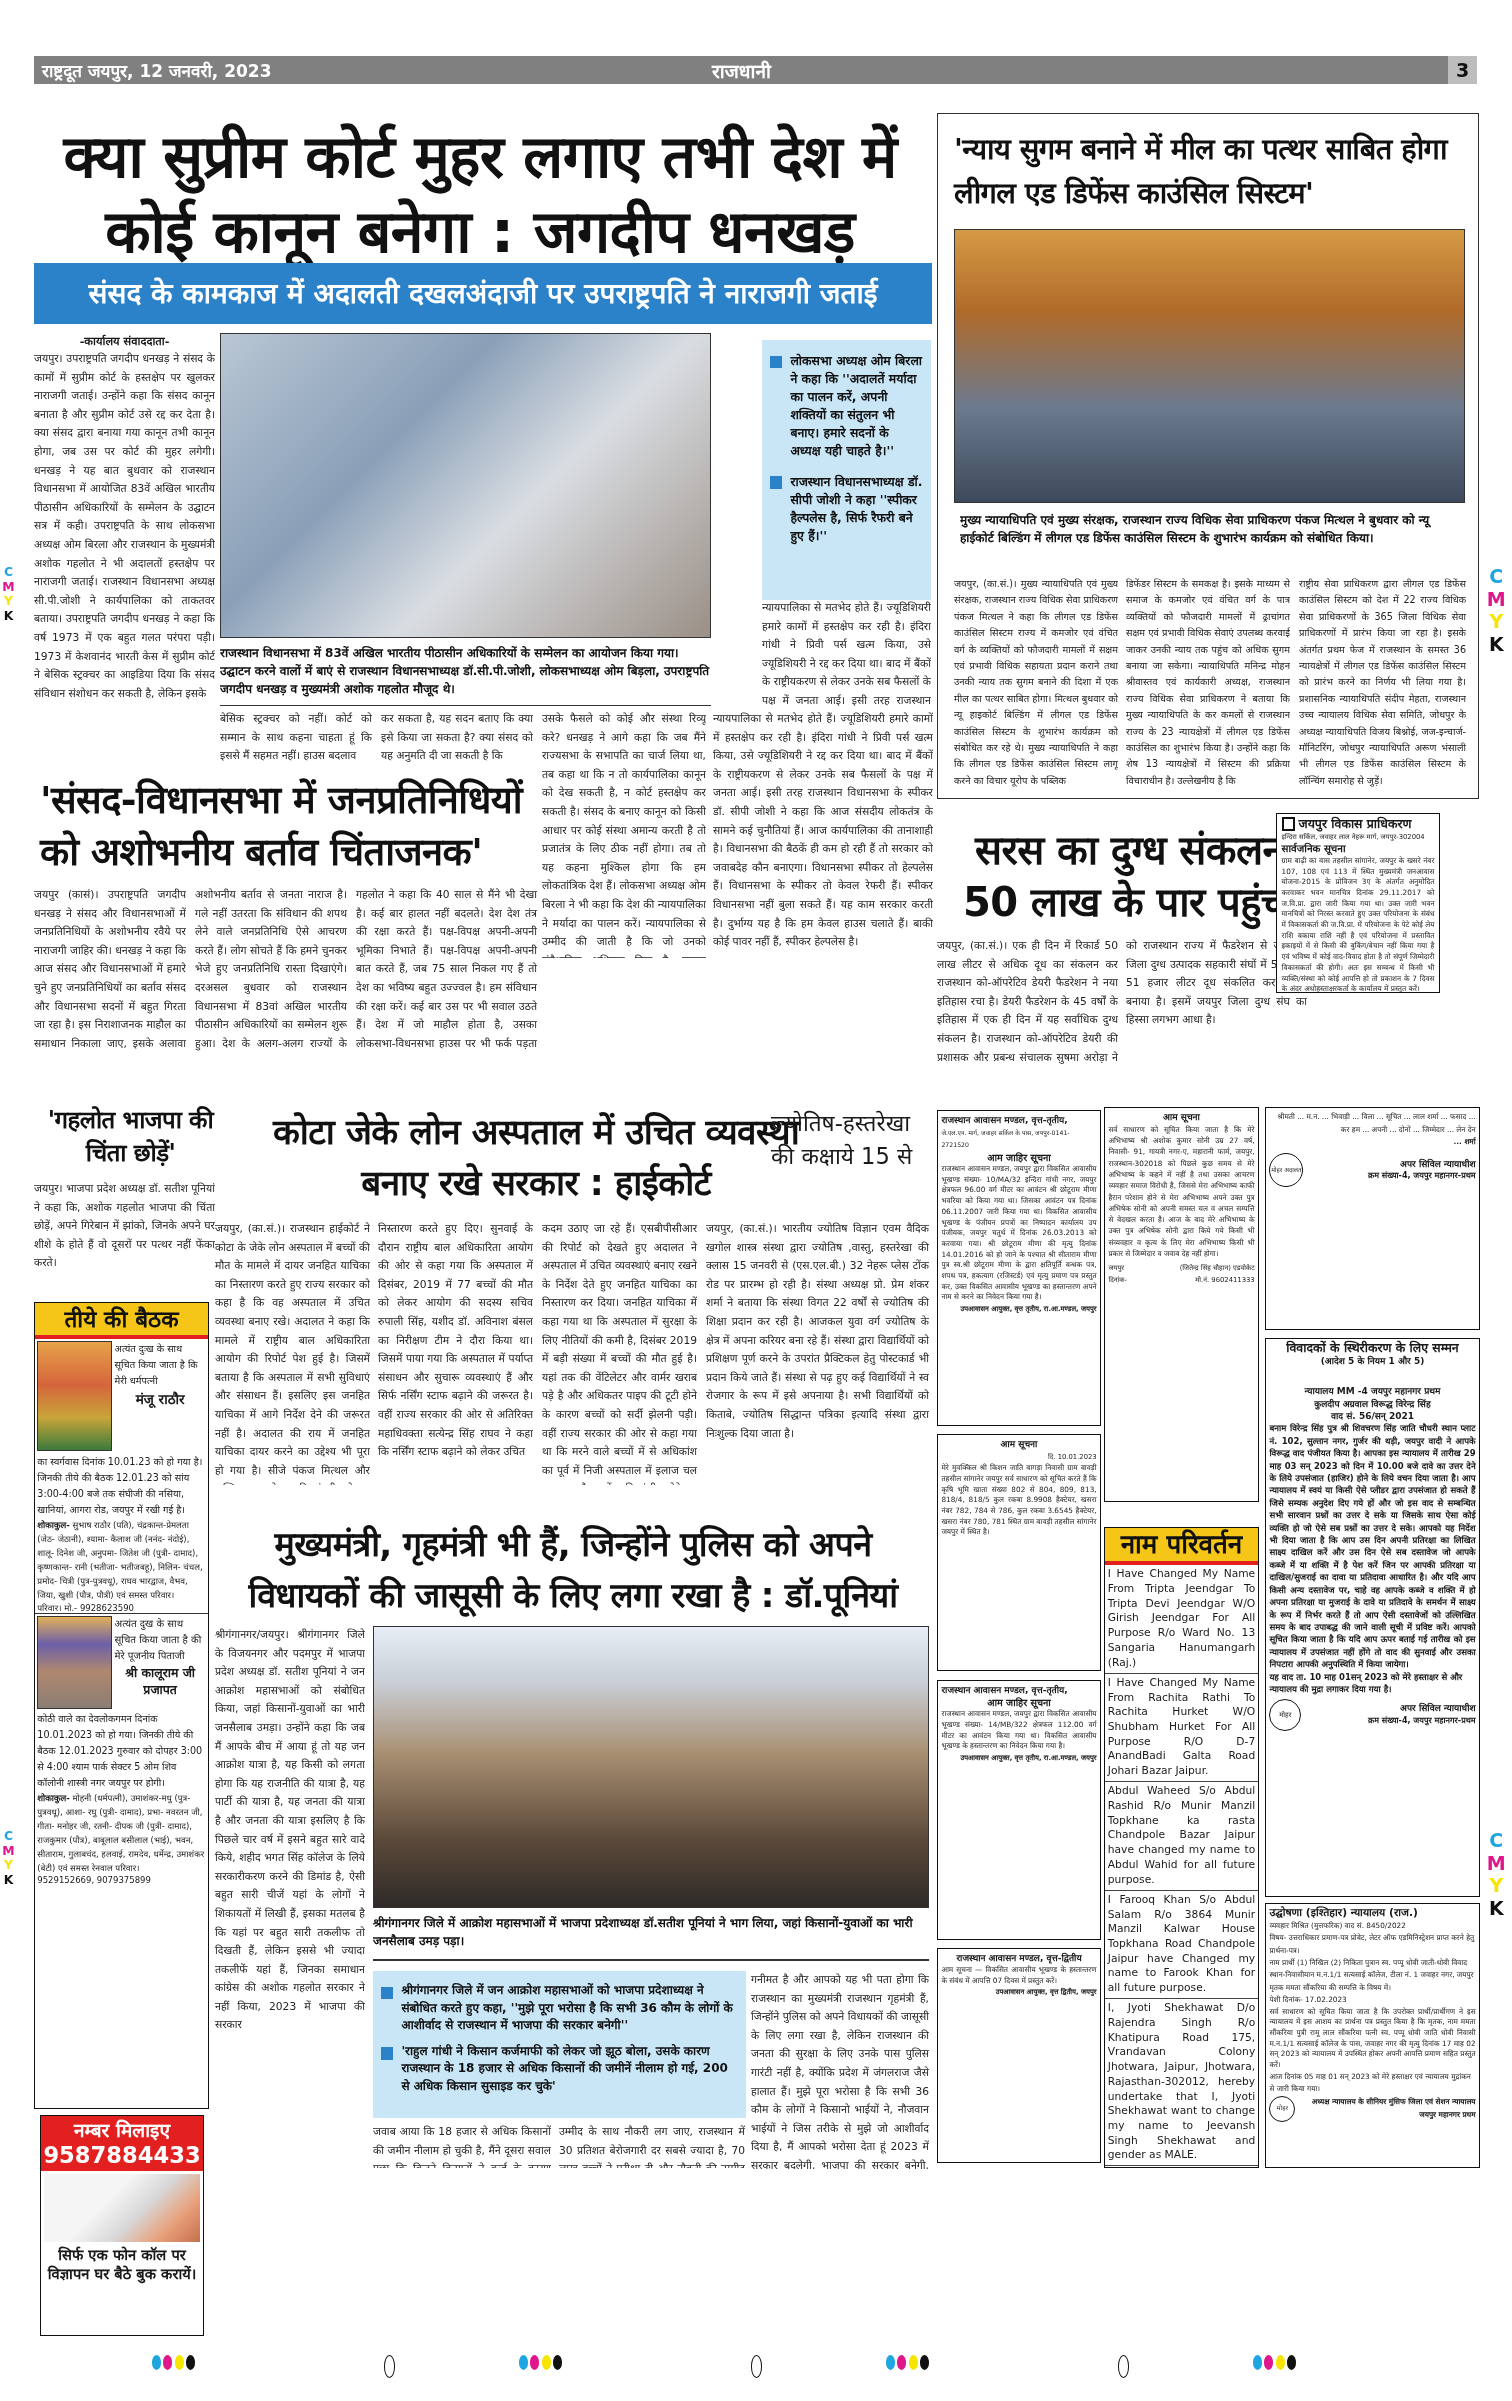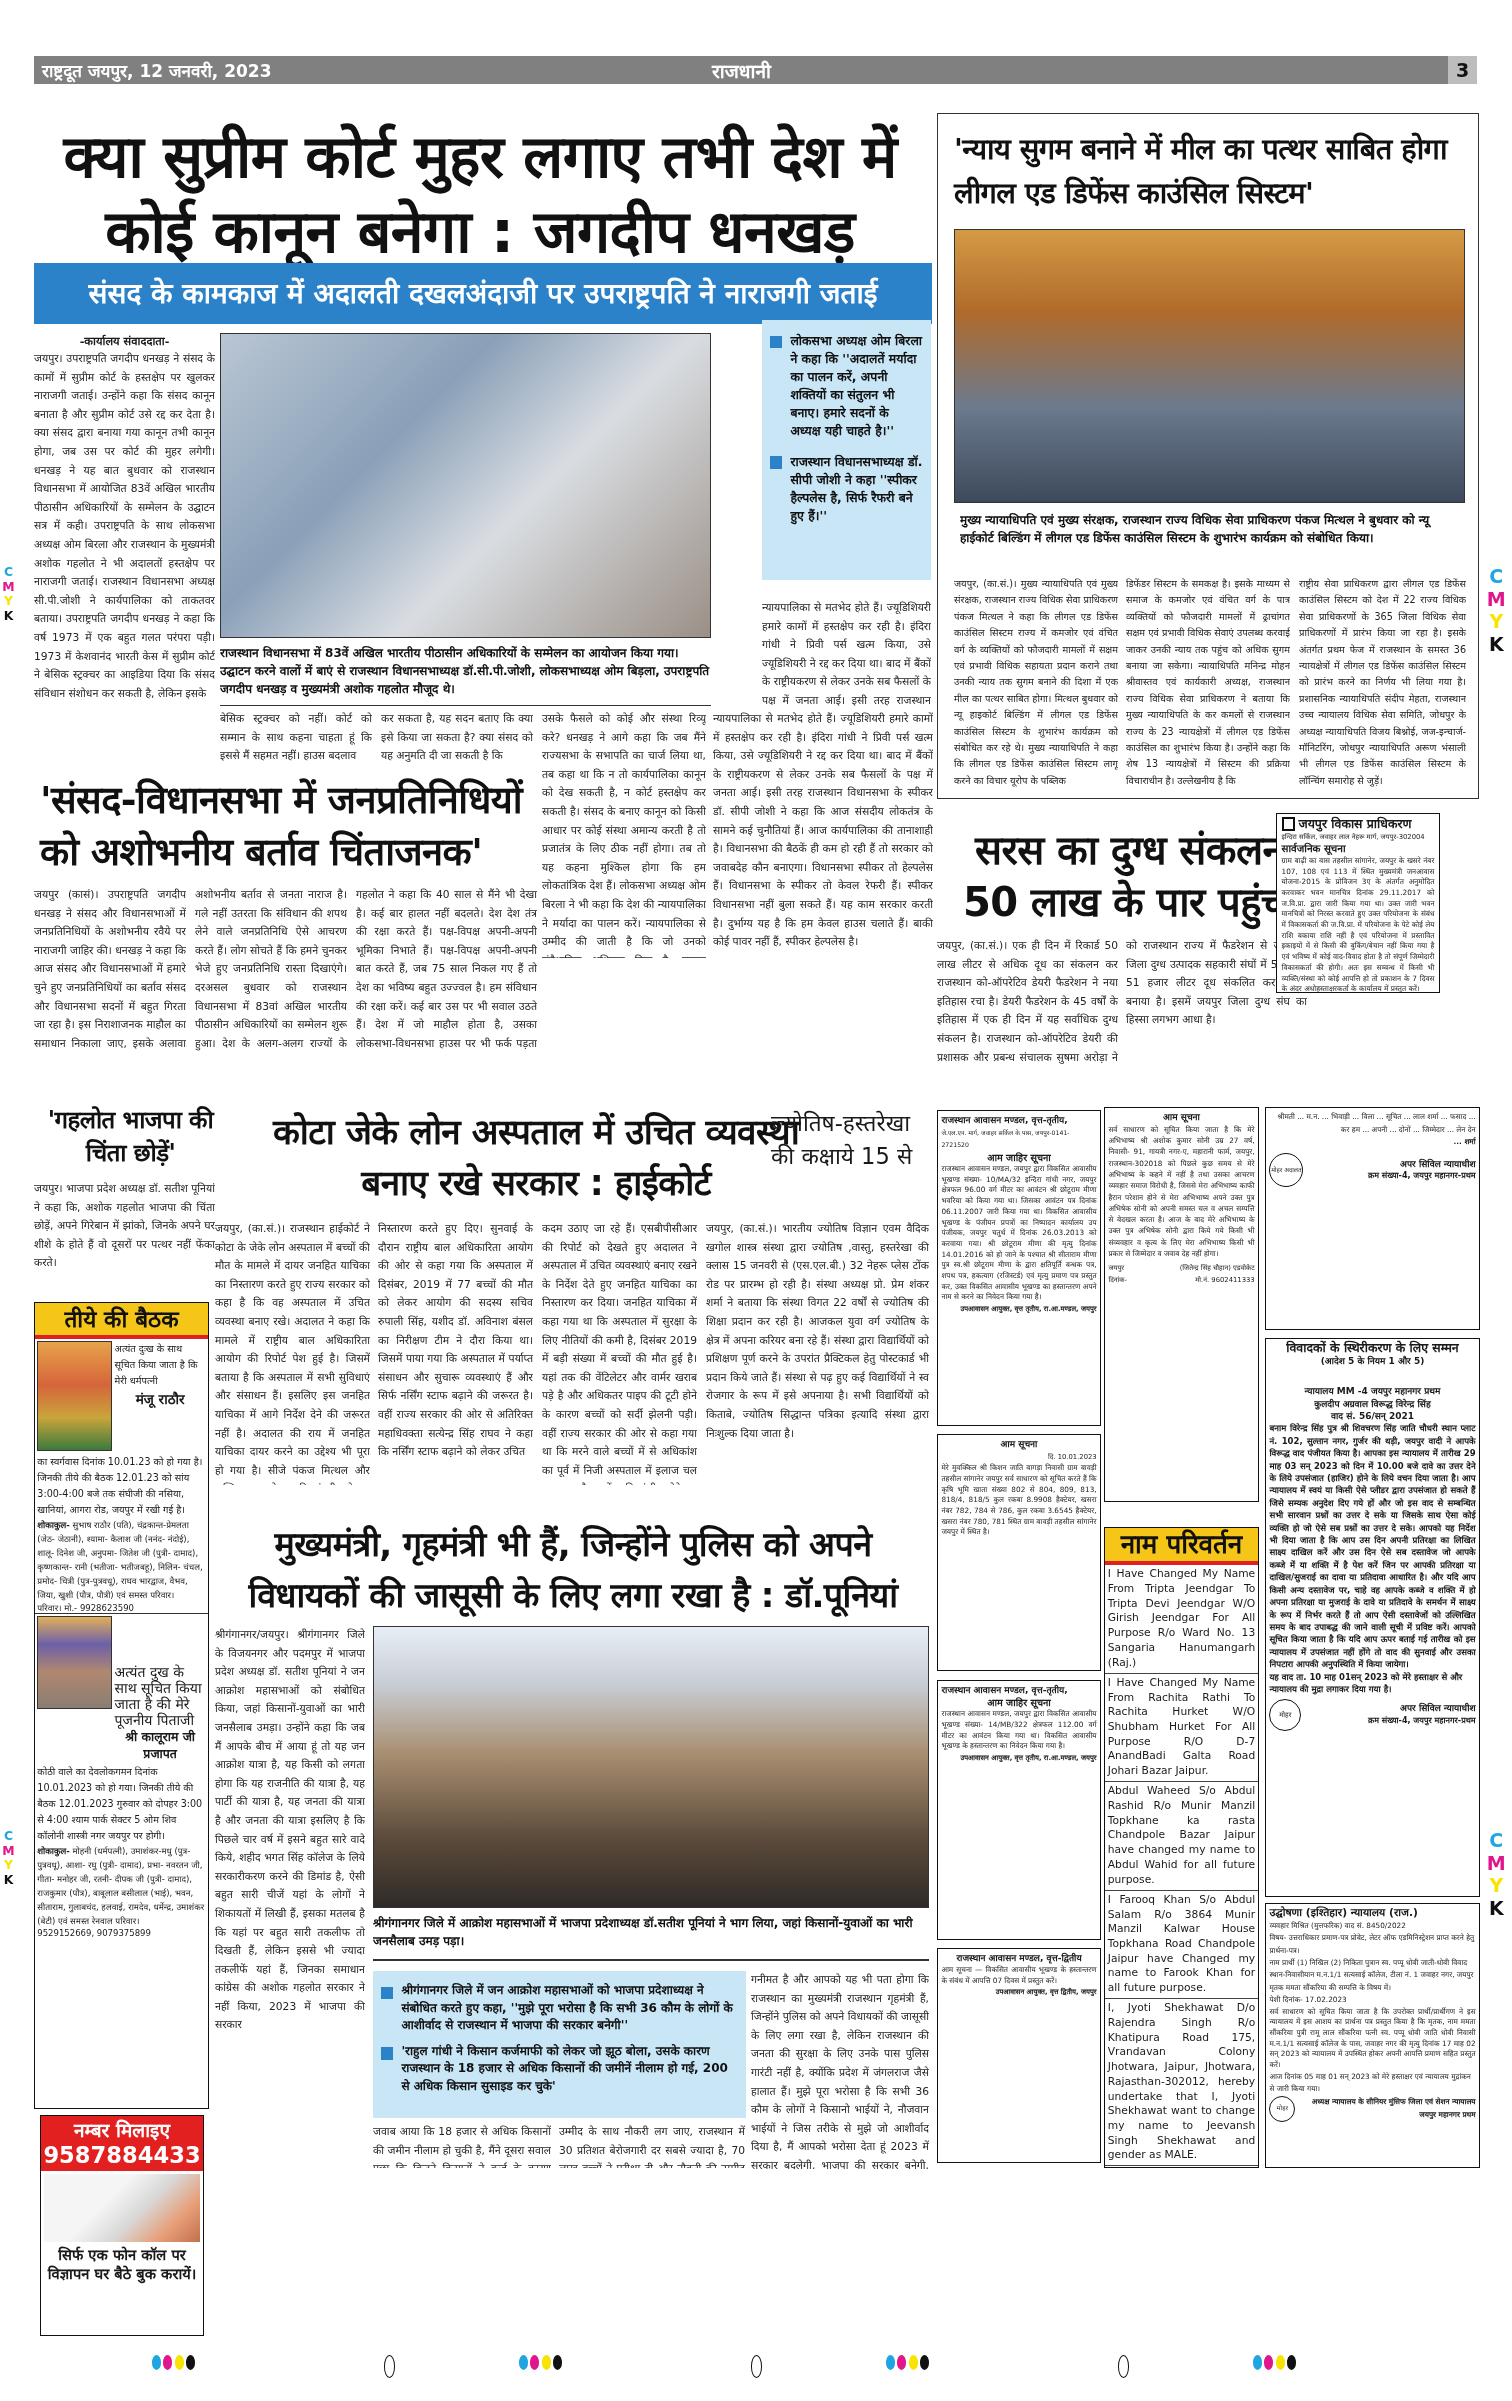--- a/index.html
+++ b/index.html
@@ -44,21 +44,21 @@
   <div style="font-size:28px; line-height:61px; text-align:center; white-space:nowrap; overflow:hidden;">संसद के कामकाज में अदालती दखलअंदाजी पर उपराष्ट्रपति ने नाराजगी जताई</div>
 </div>
 
 <div class="abs" style="left:34px; top:333px; width:181px; text-align:center; font-size:11.3px; font-weight:bold;">-कार्यालय संवाददाता-</div>
 <div class="abs col" style="left:34px; top:350px; width:181px; height:350px; overflow:hidden;">जयपुर। उपराष्ट्रपति जगदीप धनखड़ ने संसद के कामों में सुप्रीम कोर्ट के हस्तक्षेप पर खुलकर नाराजगी जताई। उन्होंने कहा कि संसद कानून बनाता है और सुप्रीम कोर्ट उसे रद्द कर देता है। क्या संसद द्वारा बनाया गया कानून तभी कानून होगा, जब उस पर कोर्ट की मुहर लगेगी। धनखड़ ने यह बात बुधवार को राजस्थान विधानसभा में आयोजित 83वें अखिल भारतीय पीठासीन अधिकारियों के सम्मेलन के उद्घाटन सत्र में कही। उपराष्ट्रपति के साथ लोकसभा अध्यक्ष ओम बिरला और राजस्थान के मुख्यमंत्री अशोक गहलोत ने भी अदालतों हस्तक्षेप पर नाराजगी जताई। राजस्थान विधानसभा अध्यक्ष सी.पी.जोशी ने कार्यपालिका को ताकतवर बताया। उपराष्ट्रपति जगदीप धनखड़ ने कहा कि वर्ष 1973 में एक बहुत गलत परंपरा पड़ी। 1973 में केशवानंद भारती केस में सुप्रीम कोर्ट ने बेसिक स्ट्रक्चर का आइडिया दिया कि संसद संविधान संशोधन कर सकती है, लेकिन इसके</div>
 
 <div class="abs photo" style="left:220px; top:333px; width:491px; height:305px;"></div>
 <div class="abs caption" style="left:220px; top:644px; width:491px; height:56px; overflow:hidden;">राजस्थान विधानसभा में 83वें अखिल भारतीय पीठासीन अधिकारियों के सम्मेलन का आयोजन किया गया। उद्घाटन करने वालों में बाएं से राजस्थान विधानसभाध्यक्ष डॉ.सी.पी.जोशी, लोकसभाध्यक्ष ओम बिड़ला, उपराष्ट्रपति जगदीप धनखड़ व मुख्यमंत्री अशोक गहलोत मौजूद थे।</div>
 <div class="abs" style="left:220px; top:705px; width:491px; height:1.1px; background:#333;"></div>
 
-<div class="abs qbox" style="left:762px; top:320px; width:169px; height:260px; padding:12.4px 8px 5.6px 8px;">
+<div class="abs qbox" style="left:762px; top:340px; width:169px; height:260px; padding:12.4px 8px 5.6px 8px;">
   <div style="display:flex; gap:8px;">
     <span class="bul" style="flex:none; margin-top:3.4px;"></span>
     <div class="qtext" style="font-size:12.4px; line-height:18px;">लोकसभा अध्यक्ष ओम बिरला ने कहा कि ''अदालतें मर्यादा का पालन करें, अपनी शक्तियों का संतुलन भी बनाए। हमारे सदनों के अध्यक्ष यही चाहते है।''</div>
   </div>
   <div style="display:flex; gap:8px; margin-top:12.4px;">
     <span class="bul" style="flex:none; margin-top:3.4px;"></span>
     <div class="qtext" style="font-size:12.4px; line-height:18px;">राजस्थान विधानसभाध्यक्ष डॉ. सीपी जोशी ने कहा ''स्पीकर हैल्पलेस है, सिर्फ रैफरी बने हुए हैं।''</div>
   </div>
 </div>
 <div class="abs col" style="left:762px; top:599px; width:169px; height:107px; overflow:hidden;">न्यायपालिका से मतभेद होते हैं। ज्यूडिशियरी हमारे कामों में हस्तक्षेप कर रही है। इंदिरा गांधी ने प्रिवी पर्स खत्म किया, उसे ज्यूडिशियरी ने रद्द कर दिया था। बाद में बैंकों के राष्ट्रीयकरण से लेकर उनके सब फैसलों के पक्ष में जनता आई। इसी तरह राजस्थान विधानसभा के स्पीकर डॉ. सीपी जोशी ने कहा कि आज संसदीय लोकतंत्र के सामने कई चुनौतियां हैं। आज कार्यपालिका की तानाशाही है। विधानसभा की बैठकें ही कम हो रही हैं तो सरकार को जवाबदेह कौन बनाएगा। विधानसभा स्पीकर तो हेल्पलेस हैं। विधानसभा के स्पीकर तो केवल रेफरी हैं। स्पीकर विधानसभा नहीं बुला सकते हैं। यह काम सरकार करती है। दुर्भाग्य यह है कि हम केवल हाउस चलाते हैं। बाकी कोई पावर नहीं हैं, स्पीकर हेल्पलेस है।</div>
@@ -211,21 +211,21 @@
   <div style="padding:0 2.3px; font-size:9.6px; line-height:16px;">का स्वर्गवास दिनांक 10.01.23 को हो गया है। जिनकी तीये की बैठक 12.01.23 को सांय 3:00-4:00 बजे तक संघीजी की नसिया, खानियां, आगरा रोड, जयपुर में रखी गई है।</div>
   <div style="padding:0 2.3px; font-size:8.5px; line-height:14px;">
     <b>शोकाकुल-</b>
     <span>सुभाष राठौर (पति), चंद्रकान्त-प्रेमलता (जेठ- जेठानी), श्यामा- कैलाश जी (ननंद- नंदोई), शालू- दिनेश जी, अनुपमा- जितेश जी (पुत्री- दामाद), कृष्णकान्त- रानी (भतीजा- भतीजबहू), निलिन- चंचल, प्रमोद- चित्री (पुत्र-पुत्रवधू), राघव भारद्वाज, वैभव, जिया, खुशी (पौत्र, पौत्री) एवं समस्त परिवार।</span>
   </div>
   <div style="padding:0 2.3px; font-size:8.5px; border-bottom:1.7px solid #333;">परिवार। मो.- 9928623590</div>
 
   <div style="display:flex; padding:2.3px;">
     <div class="photo3" style="width:75px; height:93px; flex:none; background:linear-gradient(180deg,#e2b05a,#6c5fa8 30%,#b08870 60%,#8a7d72);"></div>
     <div style="padding-left:2.3px;">
-      <div style="font-size:14px; line-height:16px;margin-top:48px;">अत्यंत दुख के साथ सूचित किया जाता है की मेरे पूजनीय पिताजी</div>
+      <div style="font-size:10px; line-height:16px;">अत्यंत दुख के साथ सूचित किया जाता है की मेरे पूजनीय पिताजी</div>
       <div style="font-size:12.4px; font-weight:bold; text-align:center;">श्री कालूराम जी प्रजापत</div>
     </div>
   </div>
   <div style="padding:0 2.3px; font-size:9.6px; line-height:16px;">कोठी वाले का देवलोकगमन दिनांक 10.01.2023 को हो गया। जिनकी तीये की बैठक 12.01.2023 गुरुवार को दोपहर 3:00 से 4:00 श्याम पार्क सेक्टर 5 ओम शिव कॉलोनी शास्त्री नगर जयपुर पर होगी।</div>
   <div style="padding:0 2.3px; font-size:8.5px; line-height:14px;">
     <b>शोकाकुल-</b>
     <span>मोहनी (धर्मपत्नी), उमाशंकर-मधु (पुत्र- पुत्रवधू), आशा- रघु (पुत्री- दामाद), प्रभा- नवरतन जी, गीता- मनोहर जी, रतनी- दीपक जी (पुत्री- दामाद), राजकुमार (पौत्र), बाबूलाल बसीलाल (भाई), भवन, सीताराम, गुलाबचंद, हलवाई, रामदेव, धर्मेन्द्र, उमाशंकर (बेटी) एवं समस्त रेनवाल परिवार।</span>
   </div>
   <div style="padding:0 2.3px; font-size:8.5px;">9529152669, 9079375899</div>
 </div>

